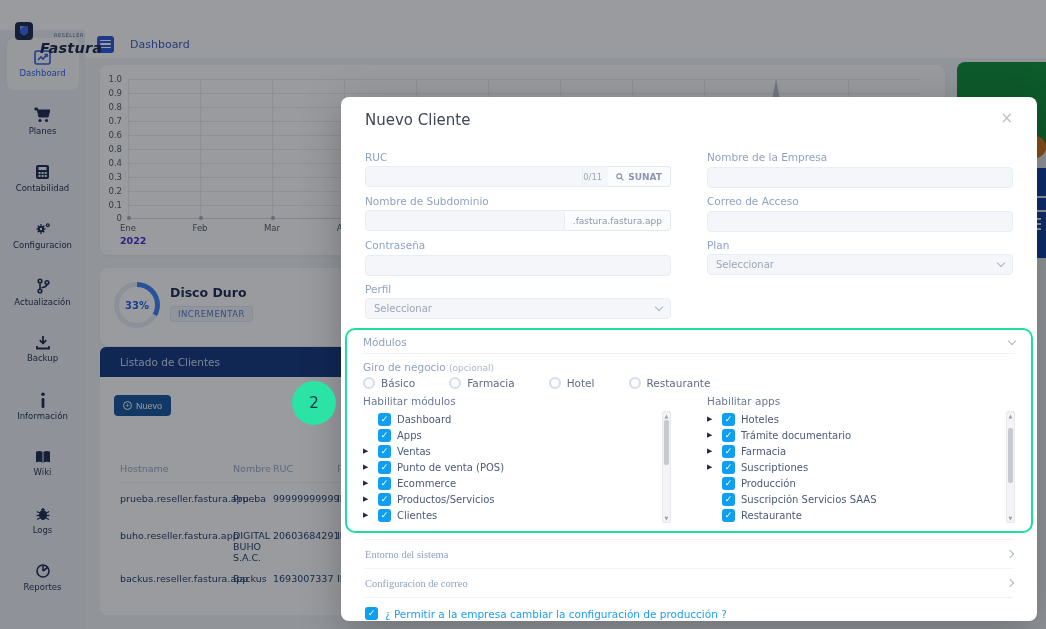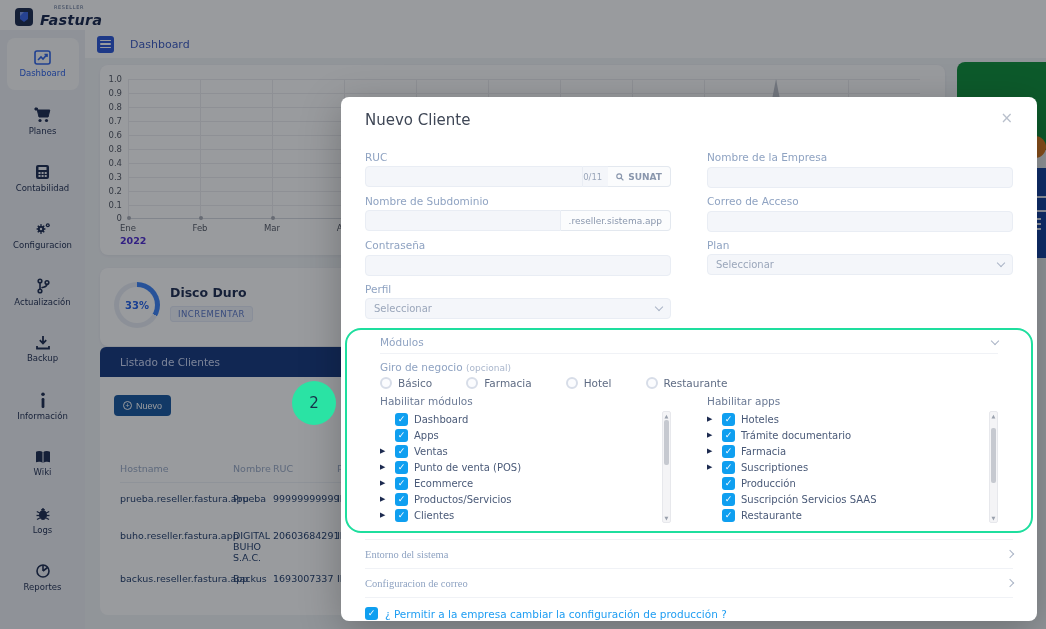--- a/index.html
+++ b/index.html
@@ -4,21 +4,21 @@
 <style>
   * { margin:0; padding:0; box-sizing:border-box; }
   html,body { width:1046px; height:629px; }
   body { font-family:"DejaVu Sans","Liberation Sans",sans-serif; background:#f2f3f6; position:relative; overflow:hidden; }
   .stage { position:absolute; inset:0; width:1046px; height:629px; }
 
   
   .topbar { position:absolute; left:0; top:0; width:1046px; height:30px; background:#ffffff; z-index:2; }
   .logo { position:absolute; left:14px; top:4px; display:flex; align-items:center; gap:6px; }
   .logo-mark { width:20px; height:20px; }
-  .logo-text-wrap { position:relative; }
+  .logo-text-wrap { position:relative;margin-top:28px; }
   .logo-reseller { display:block; font-size:5px; letter-spacing:.6px; color:#5a6c8f; text-transform:uppercase; margin-left:14px; }
   .logo-word { font-size:14.5px; font-weight:800; font-style:italic; color:#18264c; letter-spacing:.2px; }
 
   
   .sidebar { position:absolute; left:0; top:30px; width:85px; height:599px; background:#eef0f4; z-index:1; display:flex; flex-direction:column; align-items:center; padding-top:8px; }
   .side-item { width:72px; height:52px; margin-bottom:5px; border-radius:8px; display:flex; flex-direction:column; align-items:center; justify-content:center; gap:3px; color:#1d2b50; cursor:pointer; }
   .side-item.active { background:rgba(255,255,255,.75); color:#2f63e8; }
   .side-item .lbl { font-size:8.5px; }
   .side-item svg { display:block; }
 
@@ -95,21 +95,21 @@
   .chev-r { width:6px; height:6px; border-right:1.5px solid #aab4c6; border-bottom:1.5px solid #aab4c6; transform:rotate(-45deg); }
 
   .check { width:13px; height:13px; border-radius:3px; flex:0 0 13px; cursor:pointer; }
   .check.off { background:#fdfdfe; border:1px solid #cfd8e6; }
   .check.on { background:#0f9ff0; color:#fff; font-size:9px; line-height:13px; text-align:center; }
   .chkrow { display:flex; align-items:center; gap:7px; }
   .limit-cell { padding-top:18px; }
   .limit-cell span { font-size:10.5px; color:#8fa3c2; }
 
   
-  .mod-box { margin:2px -20px 6px; border:2px solid #1ede9e; border-radius:16px; padding:6px 33px 8px; }
+  .mod-box { margin:2px -20px 6px; border:2px solid #1ede9e; border-radius:10px; padding:6px 16px 8px; }
   .mod-head { display:flex; justify-content:space-between; align-items:center; padding-bottom:5px; border-bottom:1px solid #f0f2f6; margin-bottom:7px; cursor:pointer; }
   .mod-head span { font-size:10.5px; color:#8fa3c2; }
   .giro-label { font-size:10.5px; color:#8fa3c2; margin-bottom:4px; }
   .giro-label em { font-style:normal; font-size:9px; color:#a9b6cc; }
   .radios { display:flex; gap:34px; margin-bottom:6px; }
   .radio { display:flex; align-items:center; gap:6px; font-size:10.5px; color:#5f6c84; cursor:pointer; }
   .radio i { width:12px; height:12px; border-radius:50%; background:#fbfcfe; border:2px solid #d7dde8; }
   .cols { display:grid; grid-template-columns:1fr 1fr; column-gap:36px; }
   .col-title { font-size:10.5px; color:#6b7a95; margin-bottom:4px; }
   .tree { position:relative; height:112px; overflow:hidden; padding-right:14px; }
@@ -381,21 +381,21 @@
       </div>
       <div class="field">
         <label>Nombre de la Empresa</label>
         <input class="ctrl" value="" style="">
       </div>
 
       <div class="field">
         <label>Nombre de Subdominio</label>
         <div class="group">
           <input class="ctrl" value="" style="">
-          <span class="addon">.reseller.sistema.app</span>
+          <span class="addon">.fastura.fastura.app</span>
         </div>
       </div>
       <div class="field">
         <label>Correo de Acceso</label>
         <input class="ctrl" value="" style="">
       </div>
 
       <div class="field">
         <label>Contraseña</label>
         <input class="ctrl" value="" style="">

